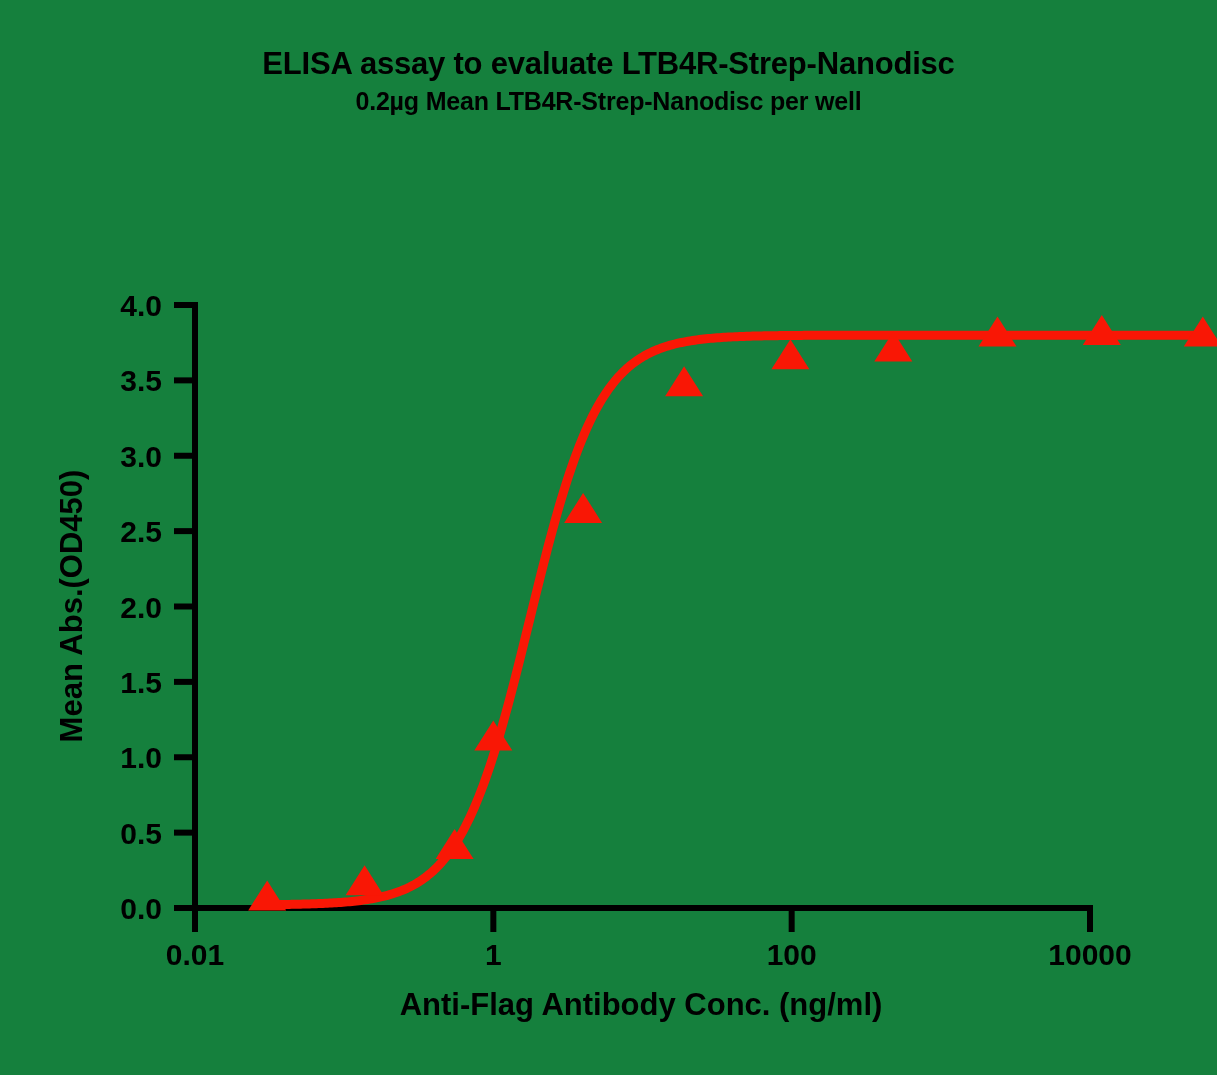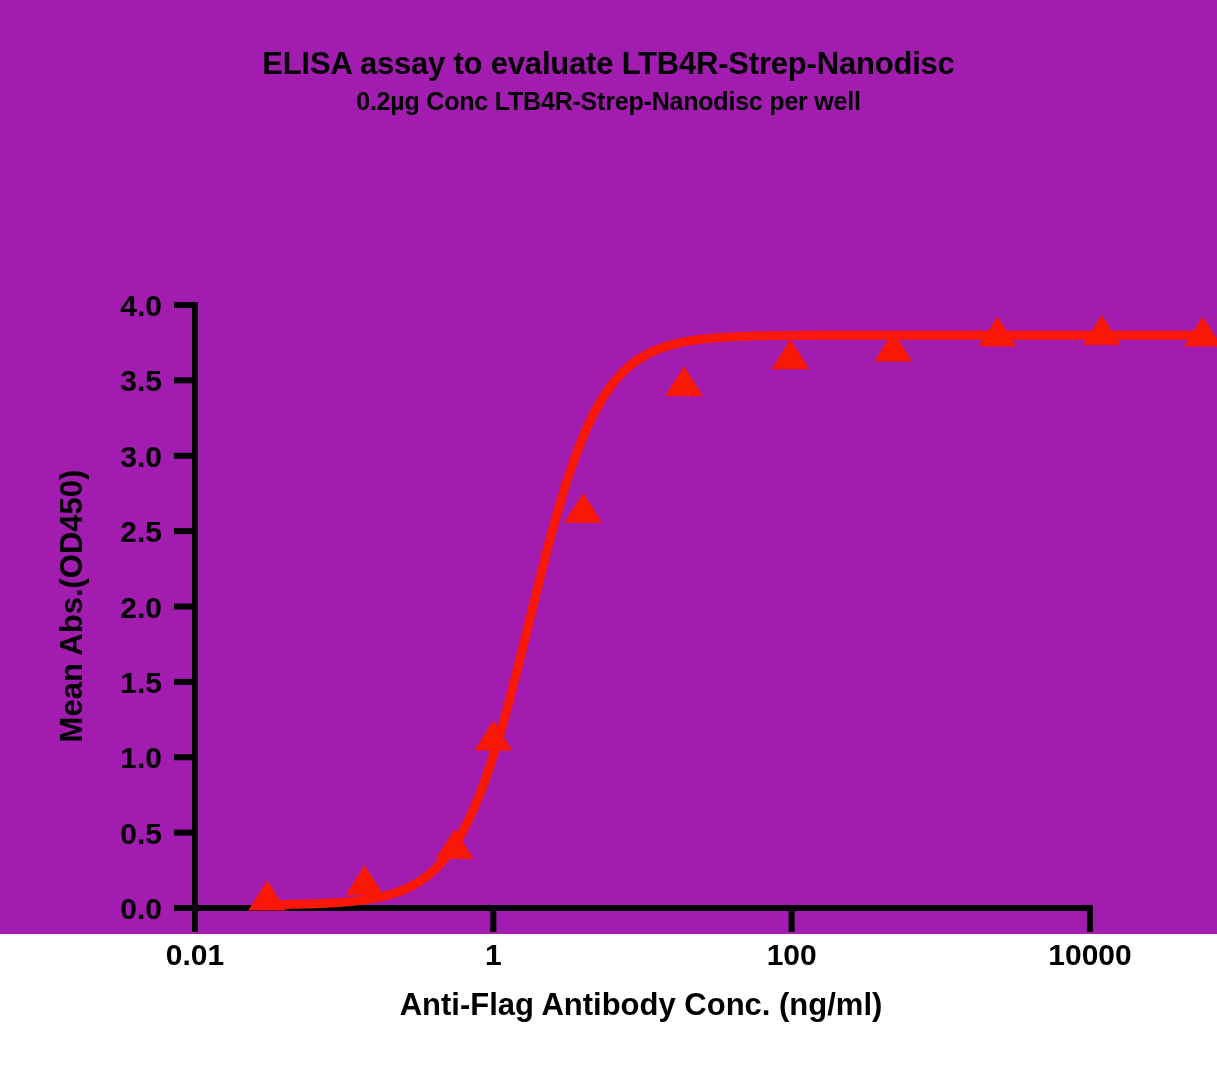--- a/index.html
+++ b/index.html
@@ -10,22 +10,22 @@
   body {
     width: 1217px;
     height: 1075px;
     font-family: "Liberation Sans", sans-serif;
     color: #000000;
     overflow: hidden;
   }
   #figure {
     position: relative;
     width: 1217px;
-    height: 934px;
-    background: #a21caf;
+    height: 1075px;
+    background: #15803d;
   }
   .title-block {
     position: absolute;
     left: 0;
     top: 44px;
     width: 1217px;
     text-align: center;
   }
   .chart-title {
     font-size: 31px;
@@ -57,21 +57,21 @@
     font-weight: bold;
   }
 </style>
 </head>
 <body>
 
 <div id="figure">
 
   <div class="title-block">
     <div class="chart-title">ELISA assay to evaluate LTB4R-Strep-Nanodisc</div>
-    <div class="chart-subtitle">0.2µg Conc LTB4R-Strep-Nanodisc per well</div>
+    <div class="chart-subtitle">0.2µg Mean LTB4R-Strep-Nanodisc per well</div>
   </div>
 
   <svg id="plot-svg" width="1217" height="1075">
     <g id="axes-group">
       <line id="y-axis-spine" x1="195" y1="305" x2="195" y2="908" stroke="#000000" stroke-width="6" stroke-linecap="square"></line>
       <line id="x-axis-spine" x1="192" y1="908" x2="1090" y2="908" stroke="#000000" stroke-width="6" stroke-linecap="square"></line>
     </g>
     <g id="y-ticks-group">
         <line x1="174" y1="908" x2="195" y2="908" stroke="#000000" stroke-width="6" stroke-linecap="butt"></line>
         <line x1="174" y1="832.625" x2="195" y2="832.625" stroke="#000000" stroke-width="6" stroke-linecap="butt"></line>

